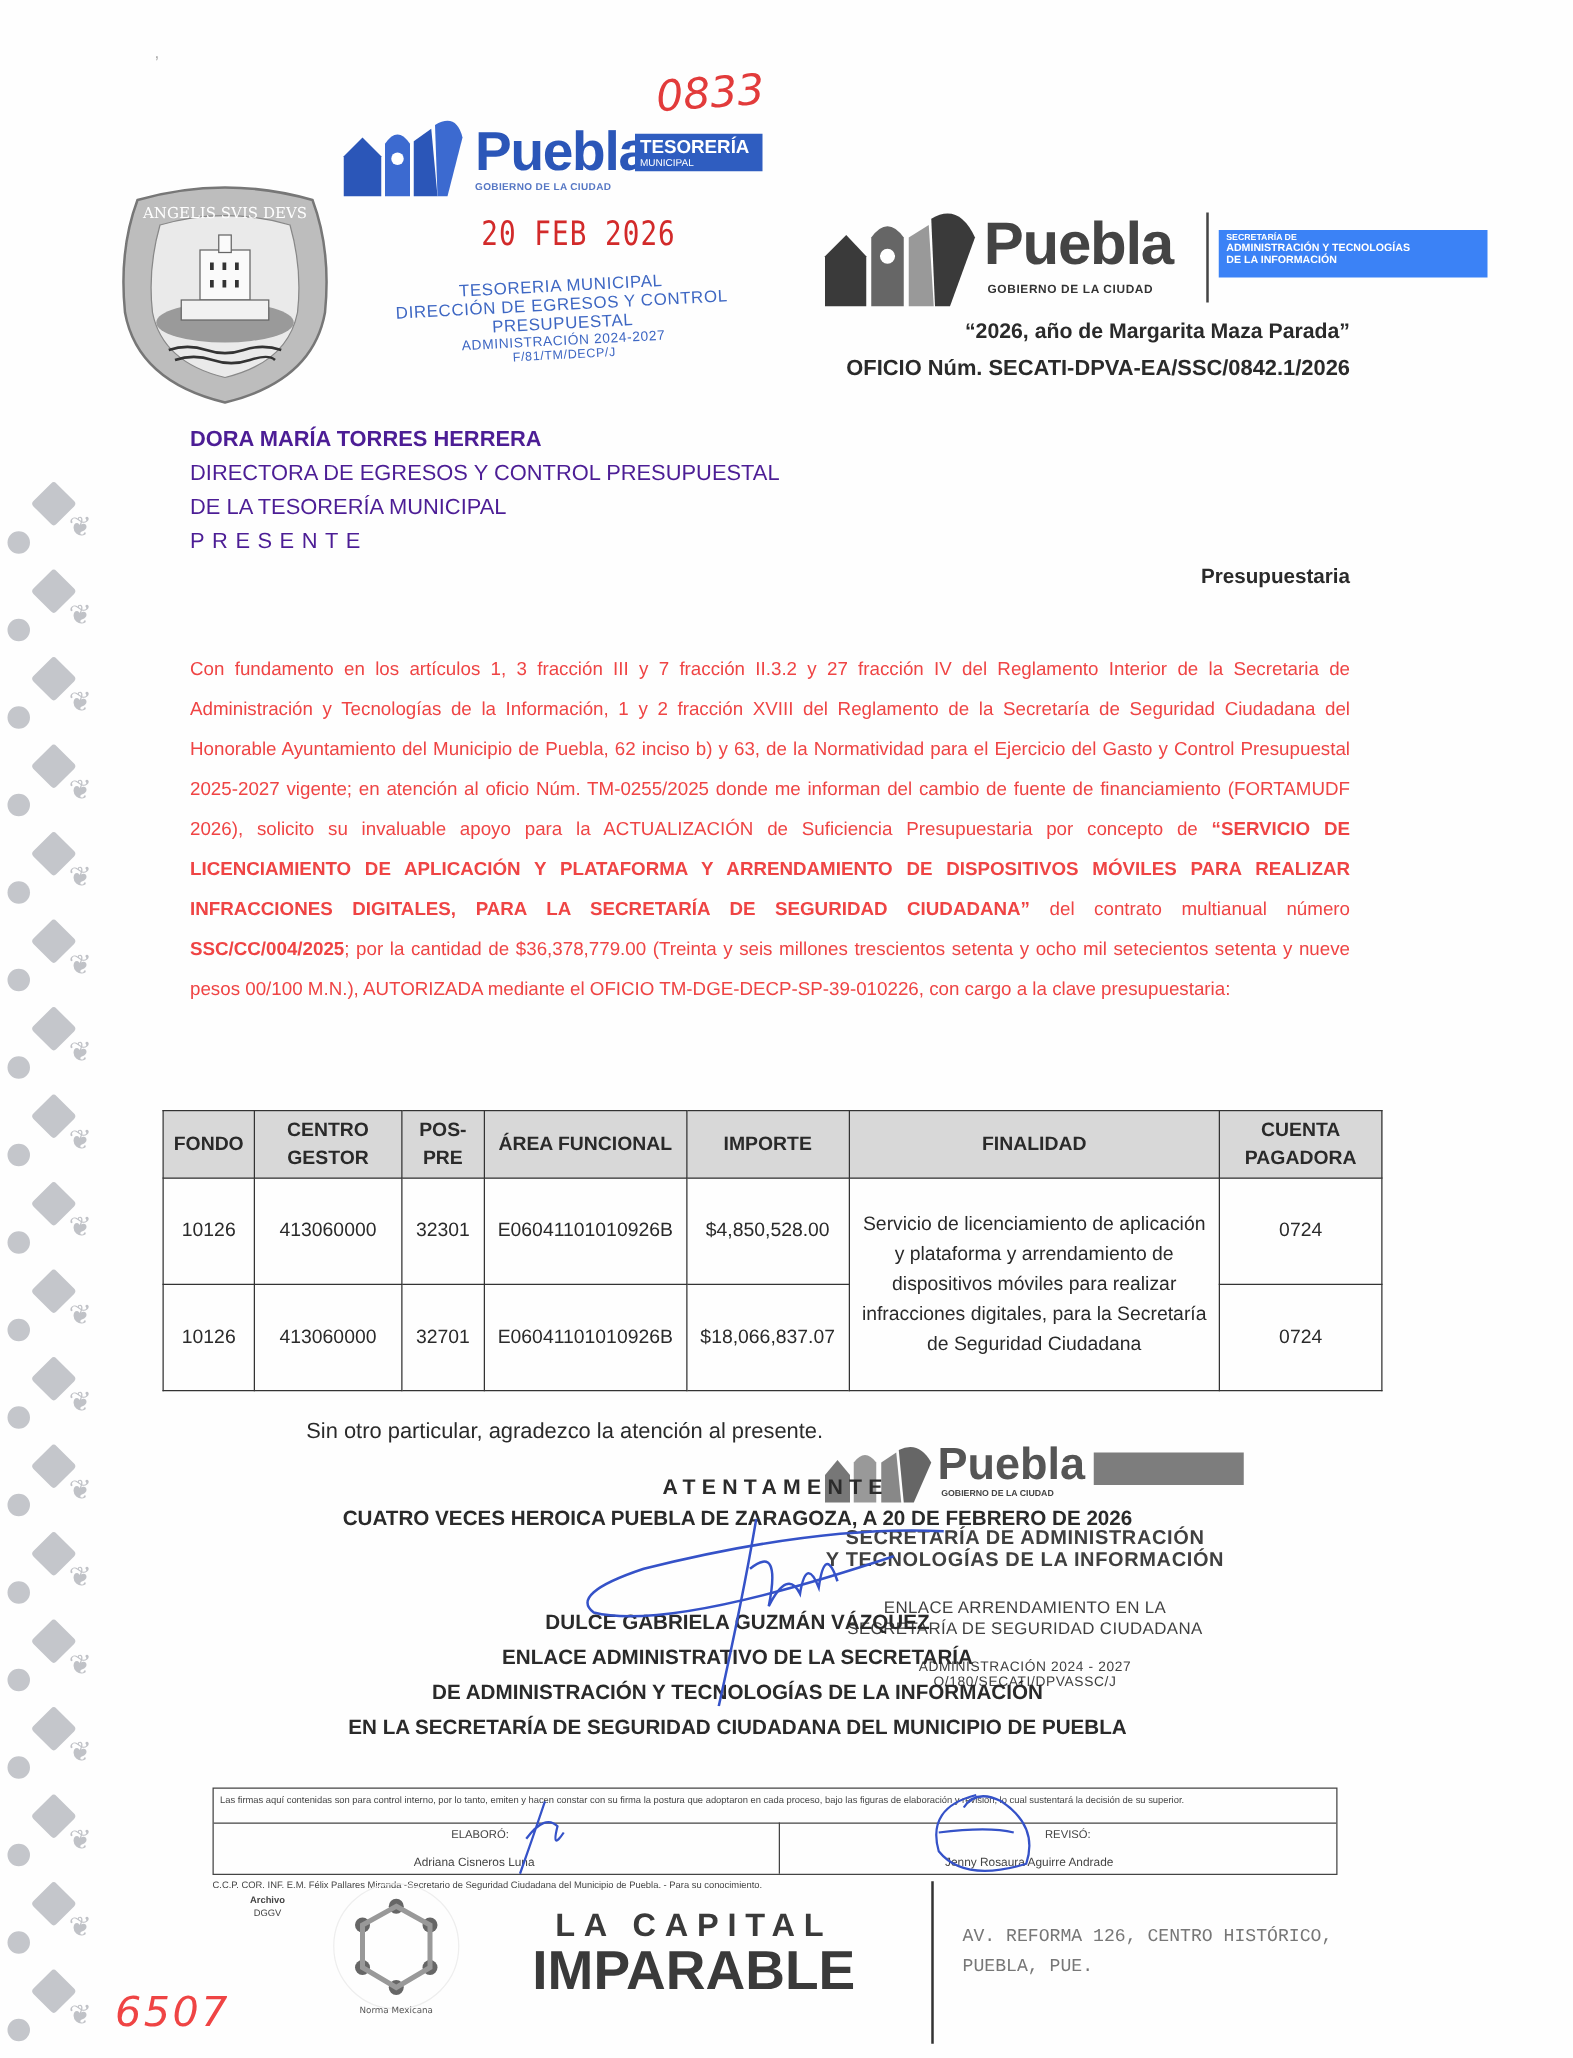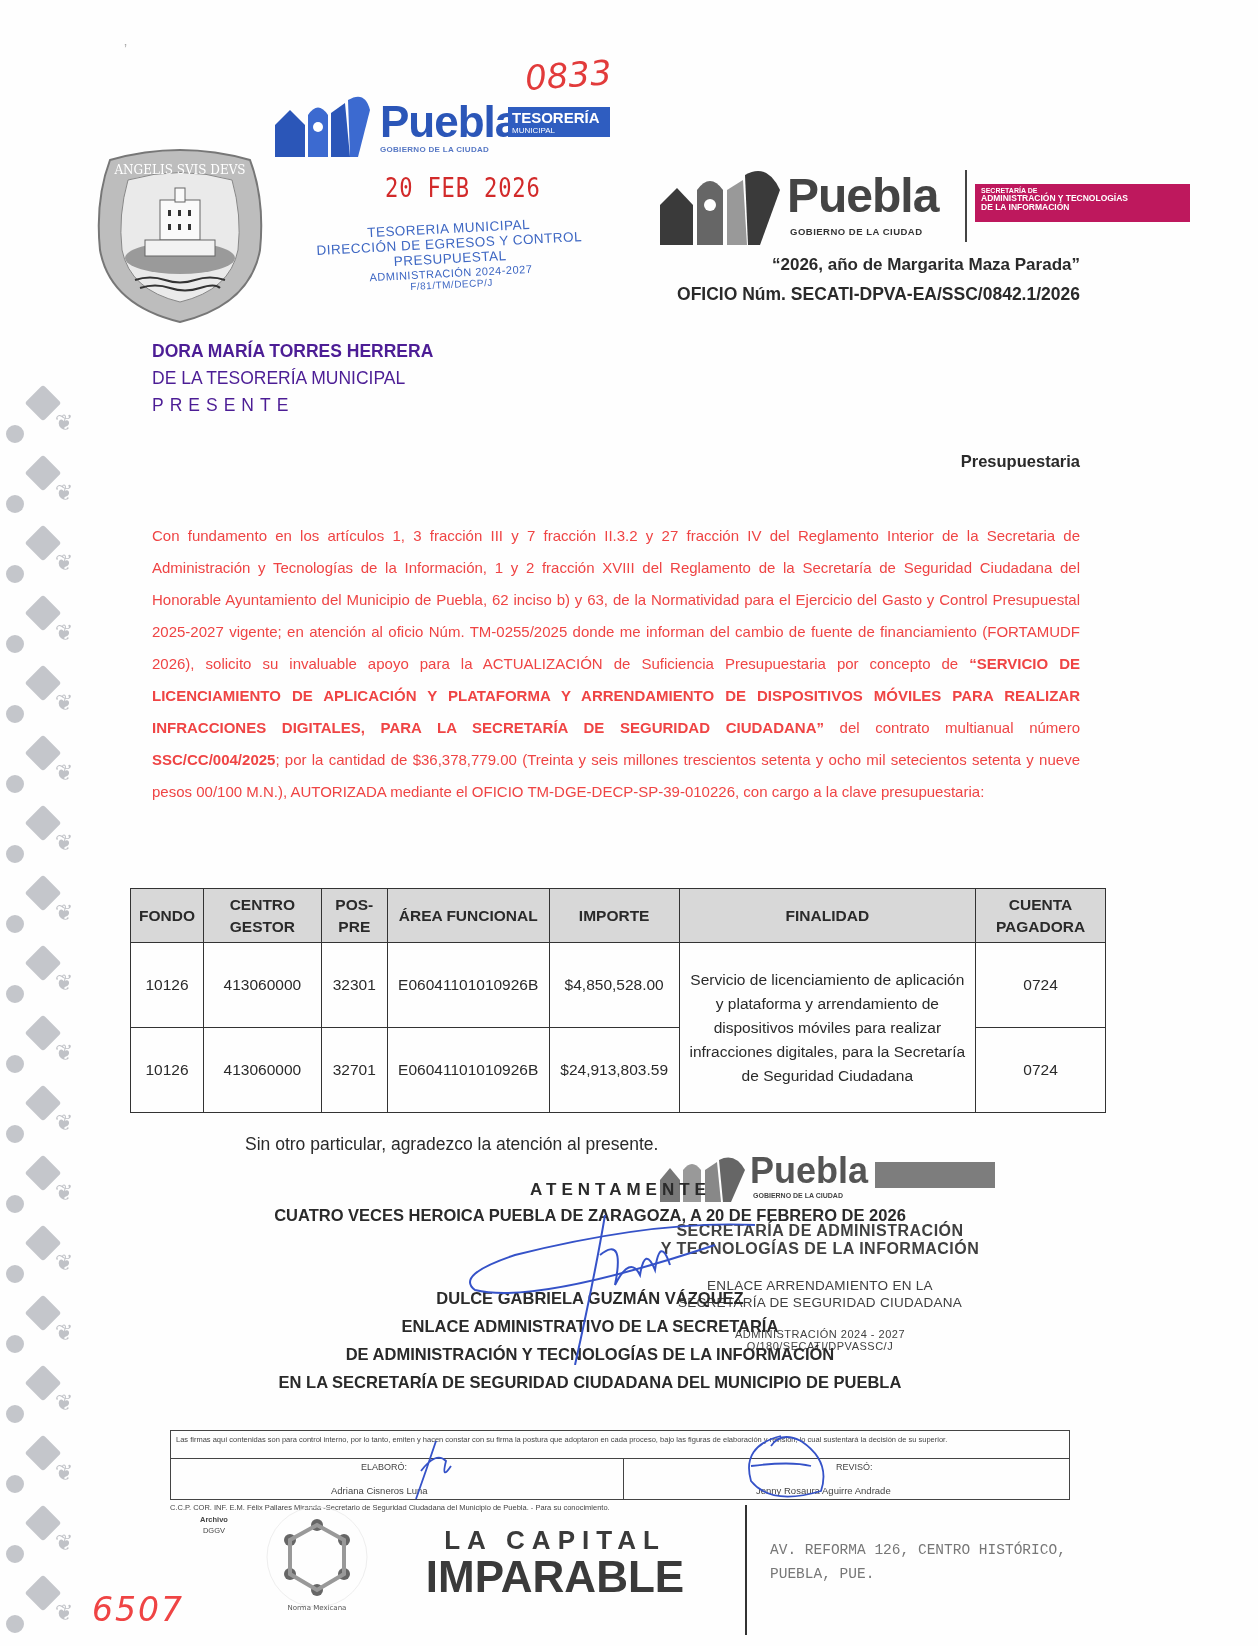--- a/index.html
+++ b/index.html
@@ -30,21 +30,21 @@
   .blue-stamp { left: 300px; top: 222px; width: 300px; text-align: center; color: #3e67c3; transform: rotate(-3deg); line-height: 1.1; }
   .blue-stamp .l1, .blue-stamp .l2, .blue-stamp .l3 { font-size: 13.5px; letter-spacing: 0.5px; display: block; }
   .blue-stamp .l4 { font-size: 11px; display: block; letter-spacing: 0.5px; }
   .blue-stamp .l5 { font-size: 10px; display: block; letter-spacing: 0.5px; }
 
   
   .hdr-logo { left: 655px; top: 160px; width: 540px; height: 90px; }
   .hdr-logo .word { position: absolute; left: 132px; top: 8px; font-size: 48px; font-weight: bold; color: #444; letter-spacing: -1px; }
   .hdr-logo .gob { position: absolute; left: 135px; top: 66px; font-size: 9.5px; font-weight: bold; color: #333; letter-spacing: 0.5px; }
   .hdr-logo .sep { position: absolute; left: 310px; top: 10px; width: 2px; height: 72px; background: #444; }
-  .hdr-logo .tag { position: absolute; left: 320px; top: 24px; width: 215px; height: 38px; background: #be185d; color: #fff; padding: 3px 6px; }
+  .hdr-logo .tag { position: absolute; left: 320px; top: 24px; width: 215px; height: 38px; background: #3b82f6; color: #fff; padding: 3px 6px; }
   .hdr-logo .tag .s1 { font-size: 7px; font-weight: bold; display: block; }
   .hdr-logo .tag .s2 { font-size: 8.5px; font-weight: bold; display: block; line-height: 1.1; }
 
   .motto { left: 600px; top: 255px; width: 480px; text-align: right; font-size: 17px; font-weight: bold; color: #2a2a2a; }
   .oficio { left: 600px; top: 284px; width: 480px; text-align: right; font-size: 17.5px; font-weight: bold; color: #2a2a2a; }
 
   
   .recipient { left: 152px; top: 338px; font-size: 17.5px; line-height: 27px; color: #4c1d95; }
   .recipient .name { font-weight: bold; display: block; }
   .recipient .line { display: block; }
@@ -237,20 +237,21 @@
     <span class="s2">ADMINISTRACIÓN Y TECNOLOGÍAS</span>
     <span class="s2">DE LA INFORMACIÓN</span>
   </div>
 </div>
 
 <div class="abs motto">“2026, año de Margarita Maza Parada”</div>
 <div class="abs oficio">OFICIO Núm. SECATI-DPVA-EA/SSC/0842.1/2026</div>
 
 <div class="abs recipient">
   <span class="name">DORA MARÍA TORRES HERRERA</span>
+  <span class="line">DIRECTORA DE EGRESOS Y CONTROL PRESUPUESTAL</span>
   <span class="line">DE LA TESORERÍA MUNICIPAL</span>
   <span class="pres">PRESENTE</span>
 </div>
 
 <div class="abs asunto">
   <div>Presupuestaria</div>
 </div>
 
 <div class="abs body-text"><span>Con fundamento en los artículos 1, 3 fracción III y 7 fracción II.3.2 y 27 fracción IV del Reglamento Interior de la Secretaria de Administración y Tecnologías de la Información, 1 y 2 fracción XVIII del Reglamento de la Secretaría de Seguridad Ciudadana del Honorable Ayuntamiento del Municipio de Puebla, 62 inciso b) y 63, de la Normatividad para el Ejercicio del Gasto y Control Presupuestal 2025-2027 vigente; en atención al oficio Núm. TM-0255/2025        donde me informan del cambio de fuente de financiamiento (FORTAMUDF 2026), solicito su invaluable apoyo para la ACTUALIZACIÓN de Suficiencia Presupuestaria por concepto de </span><b>“SERVICIO DE LICENCIAMIENTO DE APLICACIÓN Y PLATAFORMA Y ARRENDAMIENTO DE DISPOSITIVOS MÓVILES PARA REALIZAR INFRACCIONES DIGITALES, PARA LA SECRETARÍA DE SEGURIDAD CIUDADANA”</b><span> del contrato multianual número </span><b>SSC/CC/004/2025</b><span>; por la cantidad de $36,378,779.00 (Treinta y seis millones trescientos setenta y ocho mil setecientos setenta y nueve pesos 00/100 M.N.), AUTORIZADA mediante el OFICIO TM-DGE-DECP-SP-39-010226, con cargo a la clave presupuestaria:</span></div>
 
@@ -283,21 +284,21 @@
       <td>E06041101010926B</td>
       <td>$4,850,528.00</td>
       <td class="fin" rowspan="2">Servicio de licenciamiento de aplicación y plataforma y arrendamiento de dispositivos móviles para realizar infracciones digitales, para la Secretaría de Seguridad Ciudadana</td>
       <td>0724</td>
     </tr>
     <tr>
       <td>10126</td>
       <td>413060000</td>
       <td>32701</td>
       <td>E06041101010926B</td>
-      <td>$24,913,803.59</td>
+      <td>$18,066,837.07</td>
       <td>0724</td>
     </tr>
   </tbody>
 </table>
 
 <div class="abs closing">Sin otro particular, agradezco la atención al presente.</div>
 
 <div class="abs small-logo">
   <svg class="abs" style="left:0;top:0" width="95" height="55" viewBox="0 0 95 55">
     <path d="M5 30 L15 18 L25 30 L25 52 L5 52 Z" fill="#777"></path>

